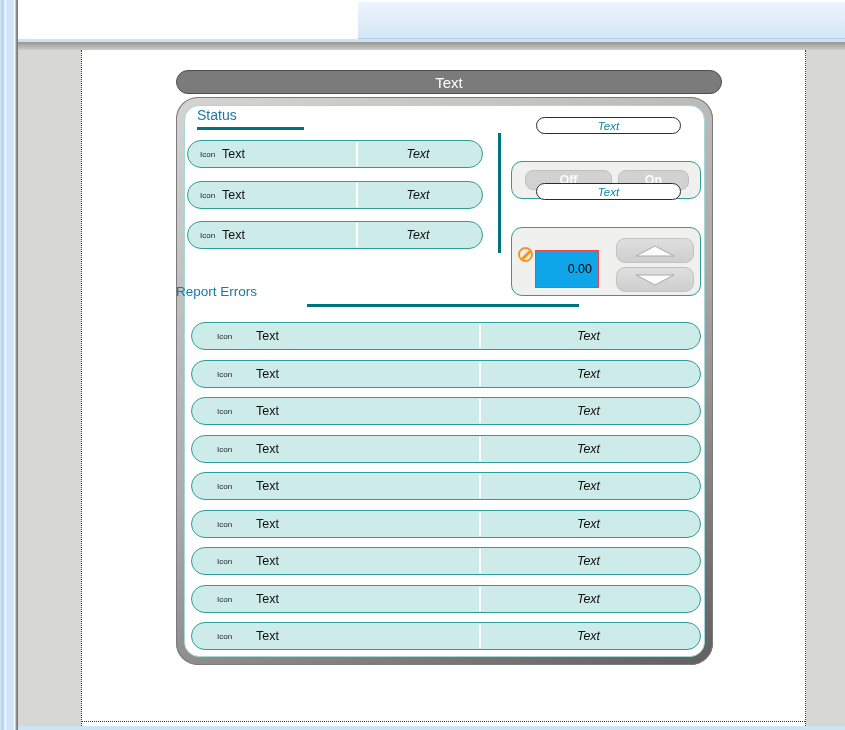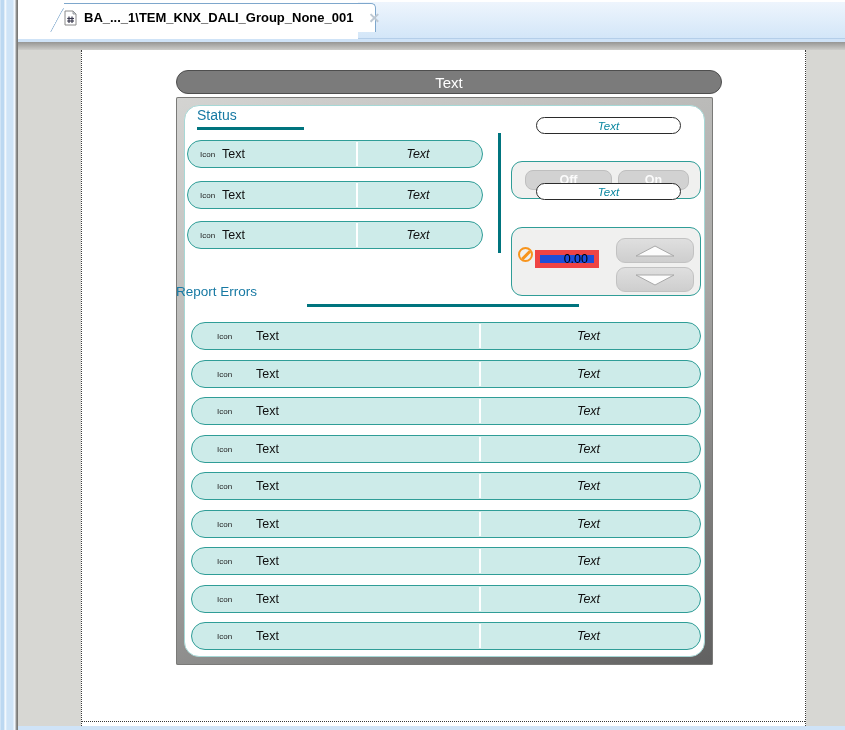--- a/index.html
+++ b/index.html
@@ -33,21 +33,21 @@
   .canvas { position:absolute; left:18px; top:42px; width:827px; height:684px; background:#d7d7d3; }
   .canvas-top-shadow { position:absolute; left:0; top:0; right:0; height:8px;
                        background:linear-gradient(#969694,#cdcdca); }
   .pagearea { position:absolute; left:63px; top:8px; width:723px; height:676px; background:#fff;
               border-left:1px dotted #3a3a3a; border-right:1px dotted #3a3a3a; }
   .page-bottom-dash { position:absolute; left:0; right:0; bottom:4px; border-bottom:1px dotted #3a3a3a; }
   
   .header-pill { position:absolute; left:94px; top:20px; width:546px; height:24px; box-sizing:border-box;
                  background:#7b7b7b; border:1px solid #4e4e4e; border-radius:13px;
                  display:flex; align-items:center; justify-content:center; color:#fff; font-size:15px; }
-  .panel { position:absolute; left:94px; top:47px; width:537px; height:568px; border-radius:2px;
+  .panel { position:absolute; left:94px; top:47px; width:537px; height:568px; border-radius:22px;
            background:linear-gradient(155deg,#d4d4d2 0%,#ababa9 50%,#606060 100%);
            box-shadow:inset 0 0 0 1px #7a7a78; }
   .panel-inner { position:absolute; left:8px; top:8px; right:8px; bottom:8px;
                  background:#fff; border:1px solid #a6d8d6; border-radius:15px; }
   .status-heading { position:absolute; left:21px; top:10px; font-size:14px; color:#1779a3; }
   .status-underline { position:absolute; left:21px; top:30px; width:107px; height:3px; background:#00747e; }
   .report-heading { position:absolute; left:0; right:0; top:187px; font-size:13.5px; color:#1779a3; }
   .report-underline { position:absolute; left:131px; top:207px; width:272px; height:3px; background:#00747e; }
   .row { position:absolute; height:28px; box-sizing:border-box; background:#cdebe9;
          border:1px solid #2f9d97; border-radius:14px; }
@@ -75,54 +75,36 @@
   .btn { position:absolute; top:8px; height:20px; box-sizing:border-box;
          background:#d2d2d2; border:1px solid #bfbfbf; border-radius:8px;
          display:flex; align-items:center; justify-content:center;
          color:#fbfbfb; font-size:12.5px; font-weight:bold; }
   .btn-off { left:13px; width:87px; }
   .btn-on  { left:106px; width:71px; }
   .no-entry { position:absolute; left:6px; top:19px; width:15px; height:15px; box-sizing:border-box;
               border:2.5px solid #f7941d; border-radius:50%; }
   .no-entry::after { content:''; position:absolute; left:50%; top:50%; width:2.5px; height:11px;
                      background:#f7941d; transform:translate(-50%,-50%) rotate(45deg); }
-  .spin-input { position:absolute; left:23px; top:22px; width:64px; height:18px; box-sizing:border-box;
-                background:#1d4ed8; border:5px solid #ef4444; display:flex; align-items:center;
+  .spin-input { position:absolute; left:23px; top:22px; width:64px; height:38px; box-sizing:border-box;
+                background:#0ea5e9; border:1px solid #ef4444; display:flex; align-items:center;
                 justify-content:flex-end; padding-right:6px; font-size:12.5px; color:#000; }
   .spin-btn { position:absolute; left:104px; width:78px; height:25px; box-sizing:border-box;
               background:linear-gradient(#dfdfdf,#cecece); border:1px solid #c2c2c2; border-radius:9px;
               display:flex; align-items:center; justify-content:center; }
   .spin-up { top:10px; } .spin-down { top:39px; }
 </style>
 </head>
 <body>
 
 <div class="left-frame"></div>
 
 <div class="tabbar">
   <div class="tabbar-fill"></div>
   <div class="tabbar-underline"></div>
-  <div class="tab">
-    <div class="tab-slant"></div>
-    <div class="tab-body"></div>
-    <div class="tab-content">
-      <svg class="tab-icon" viewBox="0 0 13 16">
-        <path d="M1 1 h8 l3 3 v11 h-11 z" fill="#ffffff" stroke="#8a8a8a" stroke-width="1"></path>
-        <path d="M9 1 v3 h3 z" fill="#cfdce8" stroke="#8a8a8a" stroke-width="0.8"></path>
-        <g stroke="#3c3c50" stroke-width="1.2">
-          <line x1="5" y1="6.5" x2="5" y2="13"></line>
-            <line x1="8" y1="6.5" x2="8" y2="13"></line>
-          <line x1="3.2" y1="8.5" x2="10" y2="8.5"></line>
-            <line x1="3.2" y1="11" x2="10" y2="11"></line>
-        </g>
-      </svg>
-      <span class="tab-title">BA_..._1\TEM_KNX_DALI_Group_None_001</span>
-      <span class="tab-close">✕</span>
-    </div>
-  </div>
 </div>
 
 <div class="canvas">
   <div class="canvas-top-shadow"></div>
   <div class="pagearea">
     <div class="page-bottom-dash"></div>
 
     <div class="header-pill">
       <span>Text</span>
     </div>

